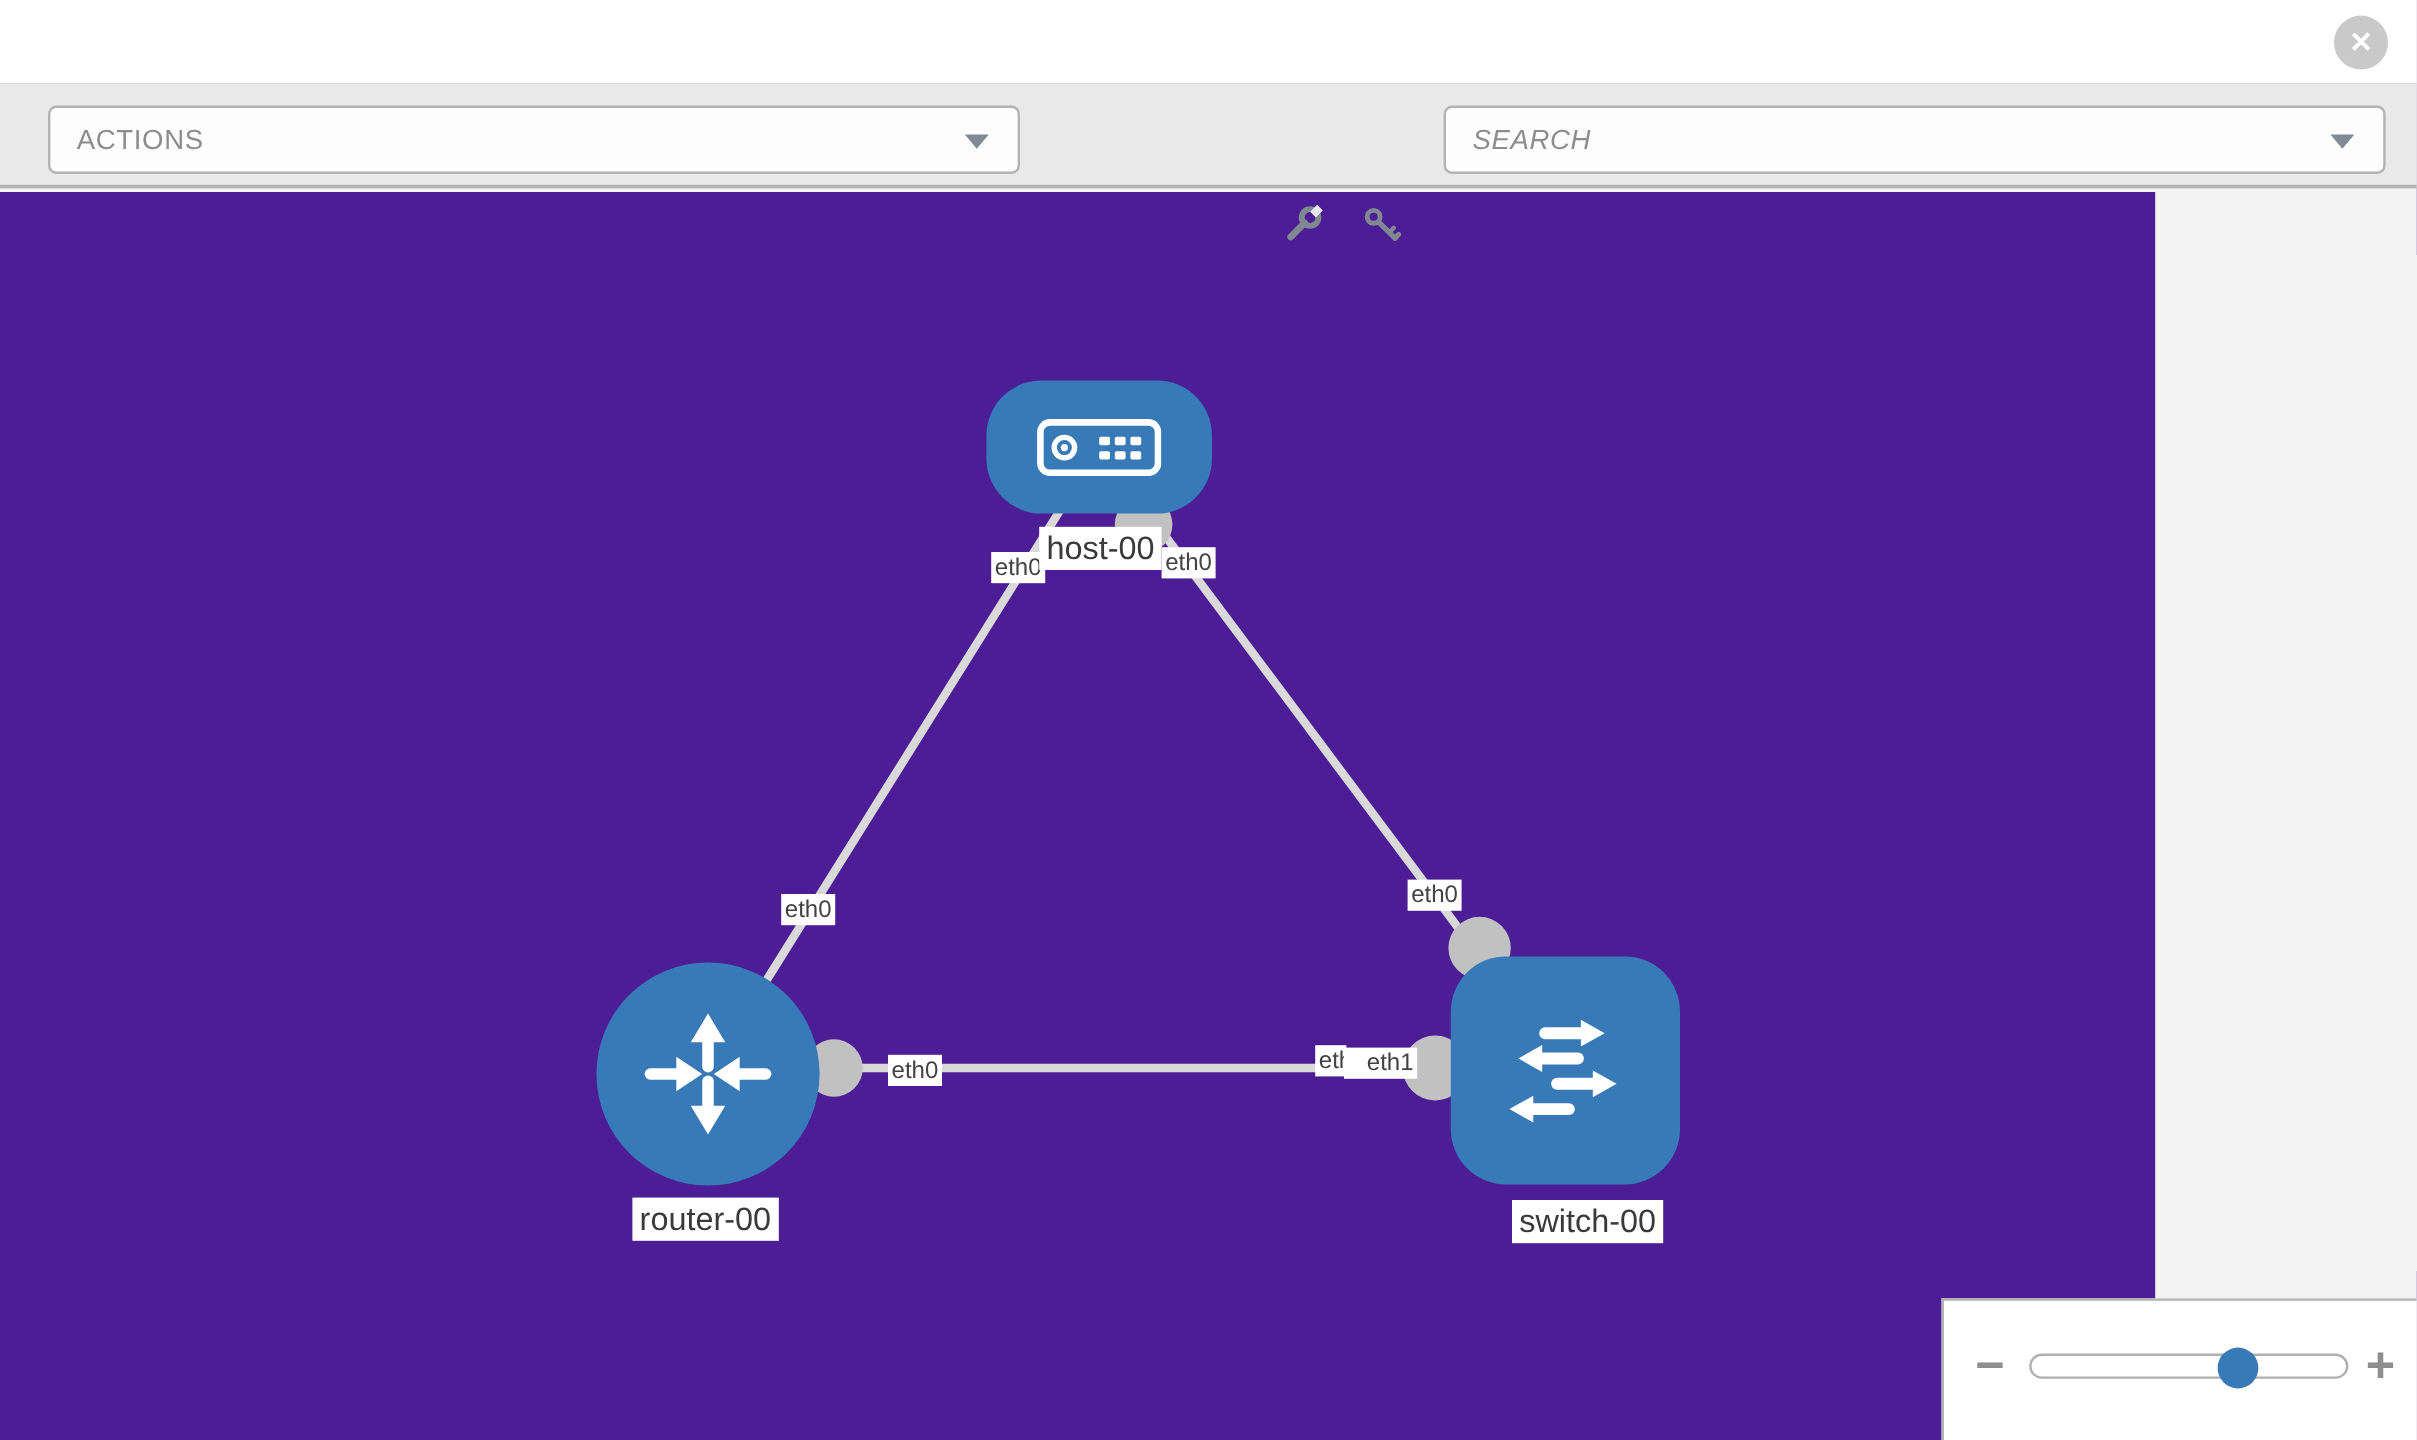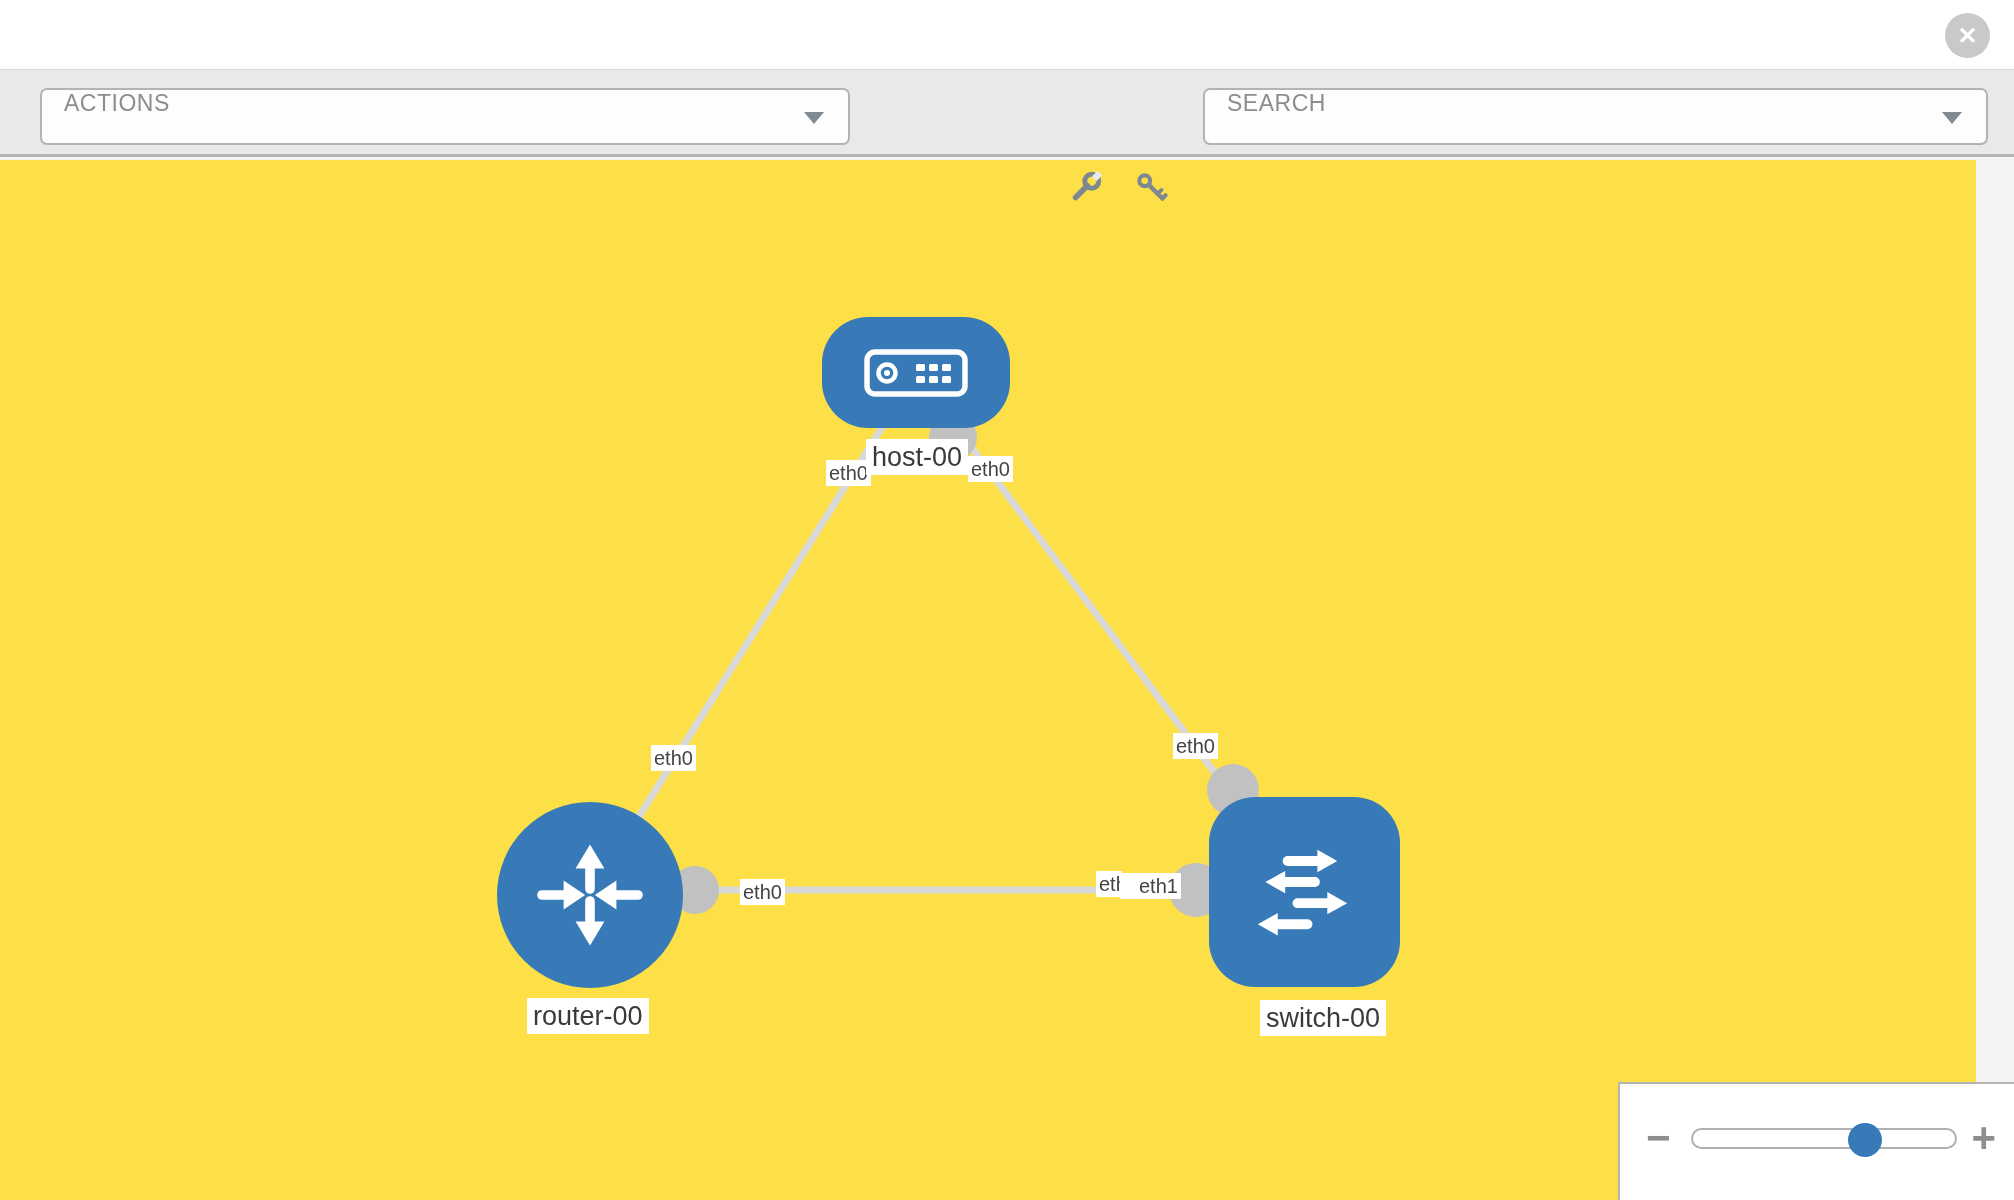--- a/index.html
+++ b/index.html
@@ -23,44 +23,44 @@
   }
 
   
   .toolbar {
     position: absolute; left: 0; top: 70px; width: 2014px; height: 87px;
     background: #e9e9e9; border-bottom: 3px solid #b5b5b5; z-index: 30;
   }
   .select-box {
     position: absolute; top: 18px; height: 57px;
     background: #fdfdfd; border: 2px solid #b3b3b3; border-radius: 7px;
-    display: flex; cursor: pointer;
+    display: flex; align-items: center; cursor: pointer;
   }
   .select-box .select-text {
     margin-left: 22px; font-size: 23px; color: #8d8d8d; letter-spacing: 0.5px;
   }
   .caret {
     position: absolute; right: 24px; top: 50%; margin-top: -5px;
     width: 0; height: 0;
     border-left: 10px solid transparent; border-right: 10px solid transparent;
     border-top: 12px solid #7f8a95;
   }
   .actions-box { left: 40px; width: 810px; }
-  .search-box  { left: 1203px; width: 785px; }
+  .search-box  { left: 1203px; width: 785px; font-style: italic; }
   .tool-btn {
     position: absolute; top: 96px; width: 44px; height: 44px;
     display: flex; align-items: center; justify-content: center; cursor: pointer;
   }
   .tool-wrench { left: 1063px; }
   .tool-key    { left: 1130px; }
 
   
   .canvas {
-    position: absolute; left: 0; top: 160px; width: 1976px; height: 1040px;
-    background: #fde047;
+    position: absolute; left: 0; top: 160px; width: 1796px; height: 1040px;
+    background: #4c1d95;
   }
   .canvas svg.links { position: absolute; left: 0; top: 0; }
 
   .node { position: absolute; background: #377ab7; display: flex; align-items: center; justify-content: center; cursor: pointer; z-index: 5; }
   .node-host   { left: 822px; top: 157px; width: 188px; height: 111px; border-radius: 46px; }
   .node-router { left: 497px; top: 642px; width: 186px; height: 186px; border-radius: 50%; }
   .node-switch { left: 1209px; top: 637px; width: 191px; height: 190px; border-radius: 46px; }
 
   .chip {
     position: absolute; background: #ffffff; color: #434343;

